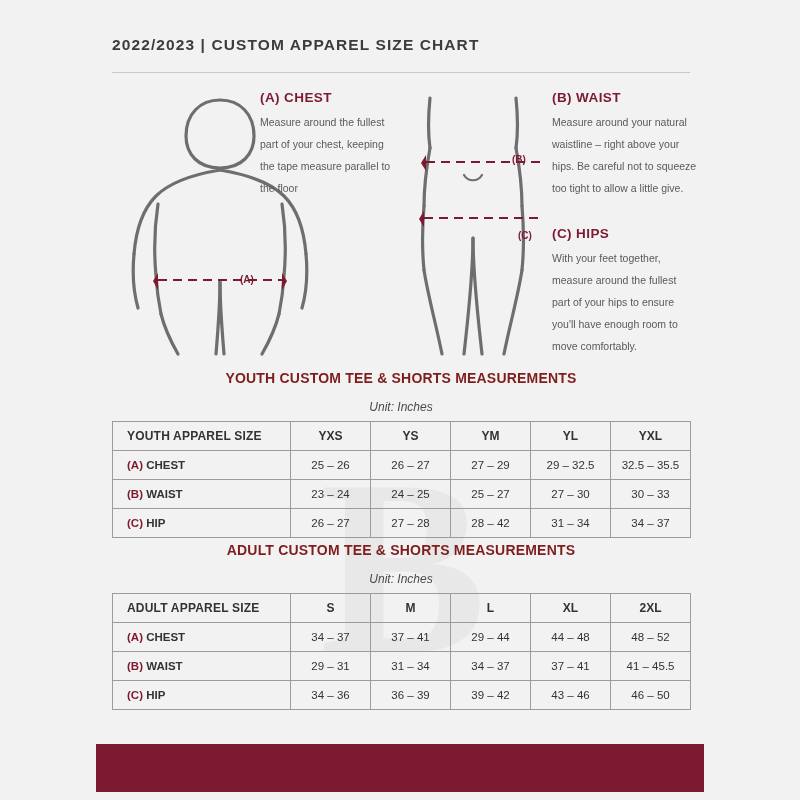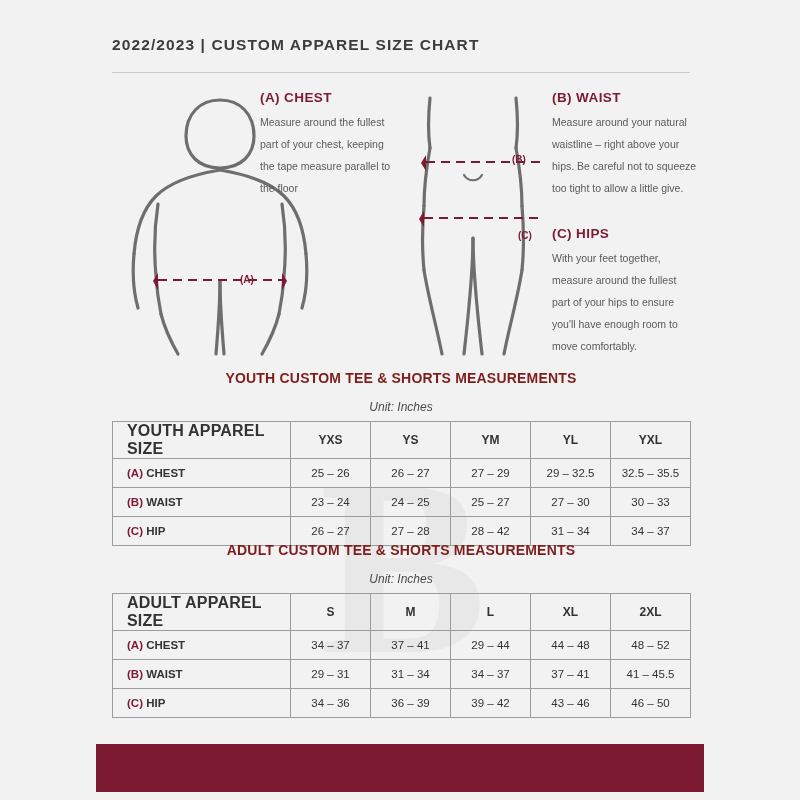--- a/index.html
+++ b/index.html
@@ -167,21 +167,21 @@
     font-size: 12px;
   }
   th.rowhead, td.rowhead {
     text-align: left;
     padding-left: 14px;
     font-weight: bold;
     font-size: 11.5px;
     color: #333;
   }
   th.rowhead {
-    font-size: 16px;
+    font-size: 12px;
     letter-spacing: 0.2px;
   }
   .letter { color: #7c1a32; }
   col.c0 { width: 178px; }
   col.cx { width: 80px; }
 
   .footer-bar {
     position: absolute;
     left: 96px;
     top: 736px;

